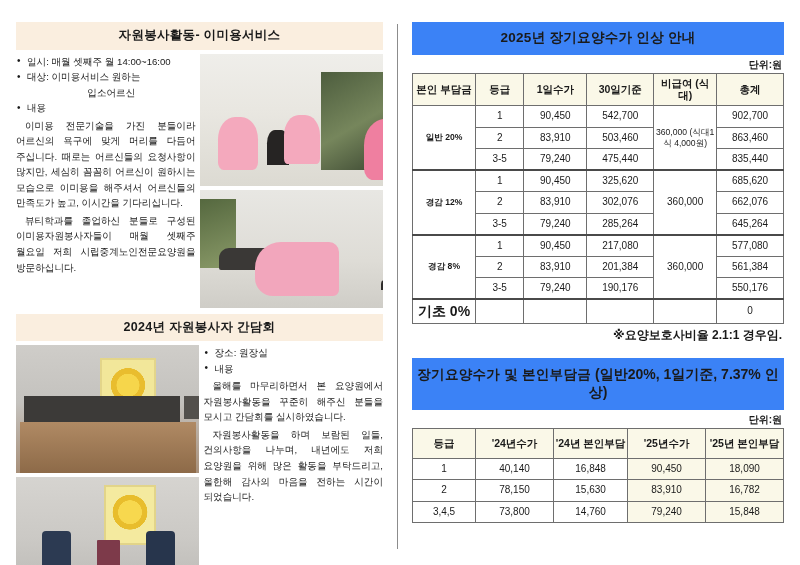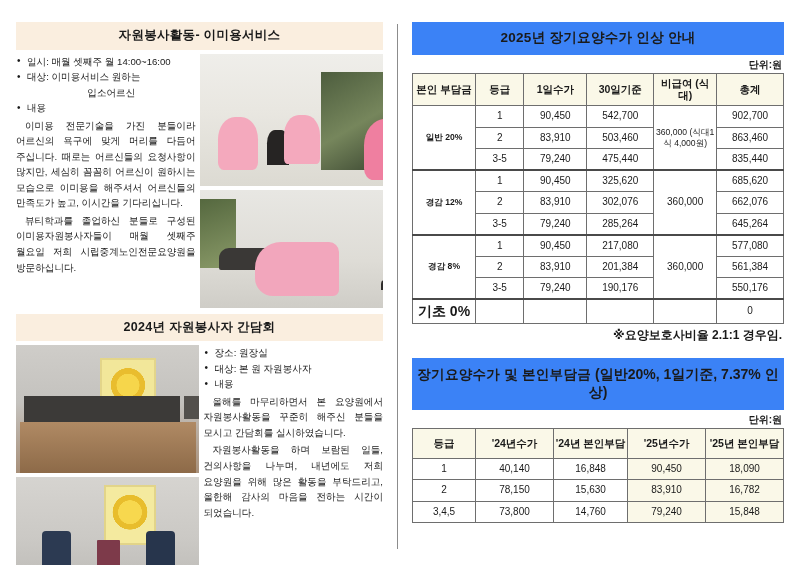--- a/index.html
+++ b/index.html
@@ -221,21 +221,20 @@
     <div class="banner" style="margin-top:6px;">2024년 자원봉사자 간담회</div>
 
     <div class="article">
       <div class="pic-col">
         <div class="photo ph-meeting"></div>
         <div class="photo ph-award"></div>
       </div>
       <div class="txt-col">
         <ul class="bullets">
           <li>장소: 원장실</li>
-          <li>대상: 본 원 자원봉사자</li>
           <li>내용</li>
         </ul>
         <p class="para">올해를 마무리하면서 본 요양원에서 자원봉사활동을 꾸준히 해주신 분들을 모시고 간담회를 실시하였습니다.</p>
         <p class="para">자원봉사활동을 하며 보람된 일들, 건의사항을 나누며, 내년에도 저희 요양원을 위해 많은 활동을 부탁드리고, 올한해 감사의 마음을 전하는 시간이 되었습니다.</p>
       </div>
     </div>
 
   </div>
 
   <div class="col-divider"></div>

